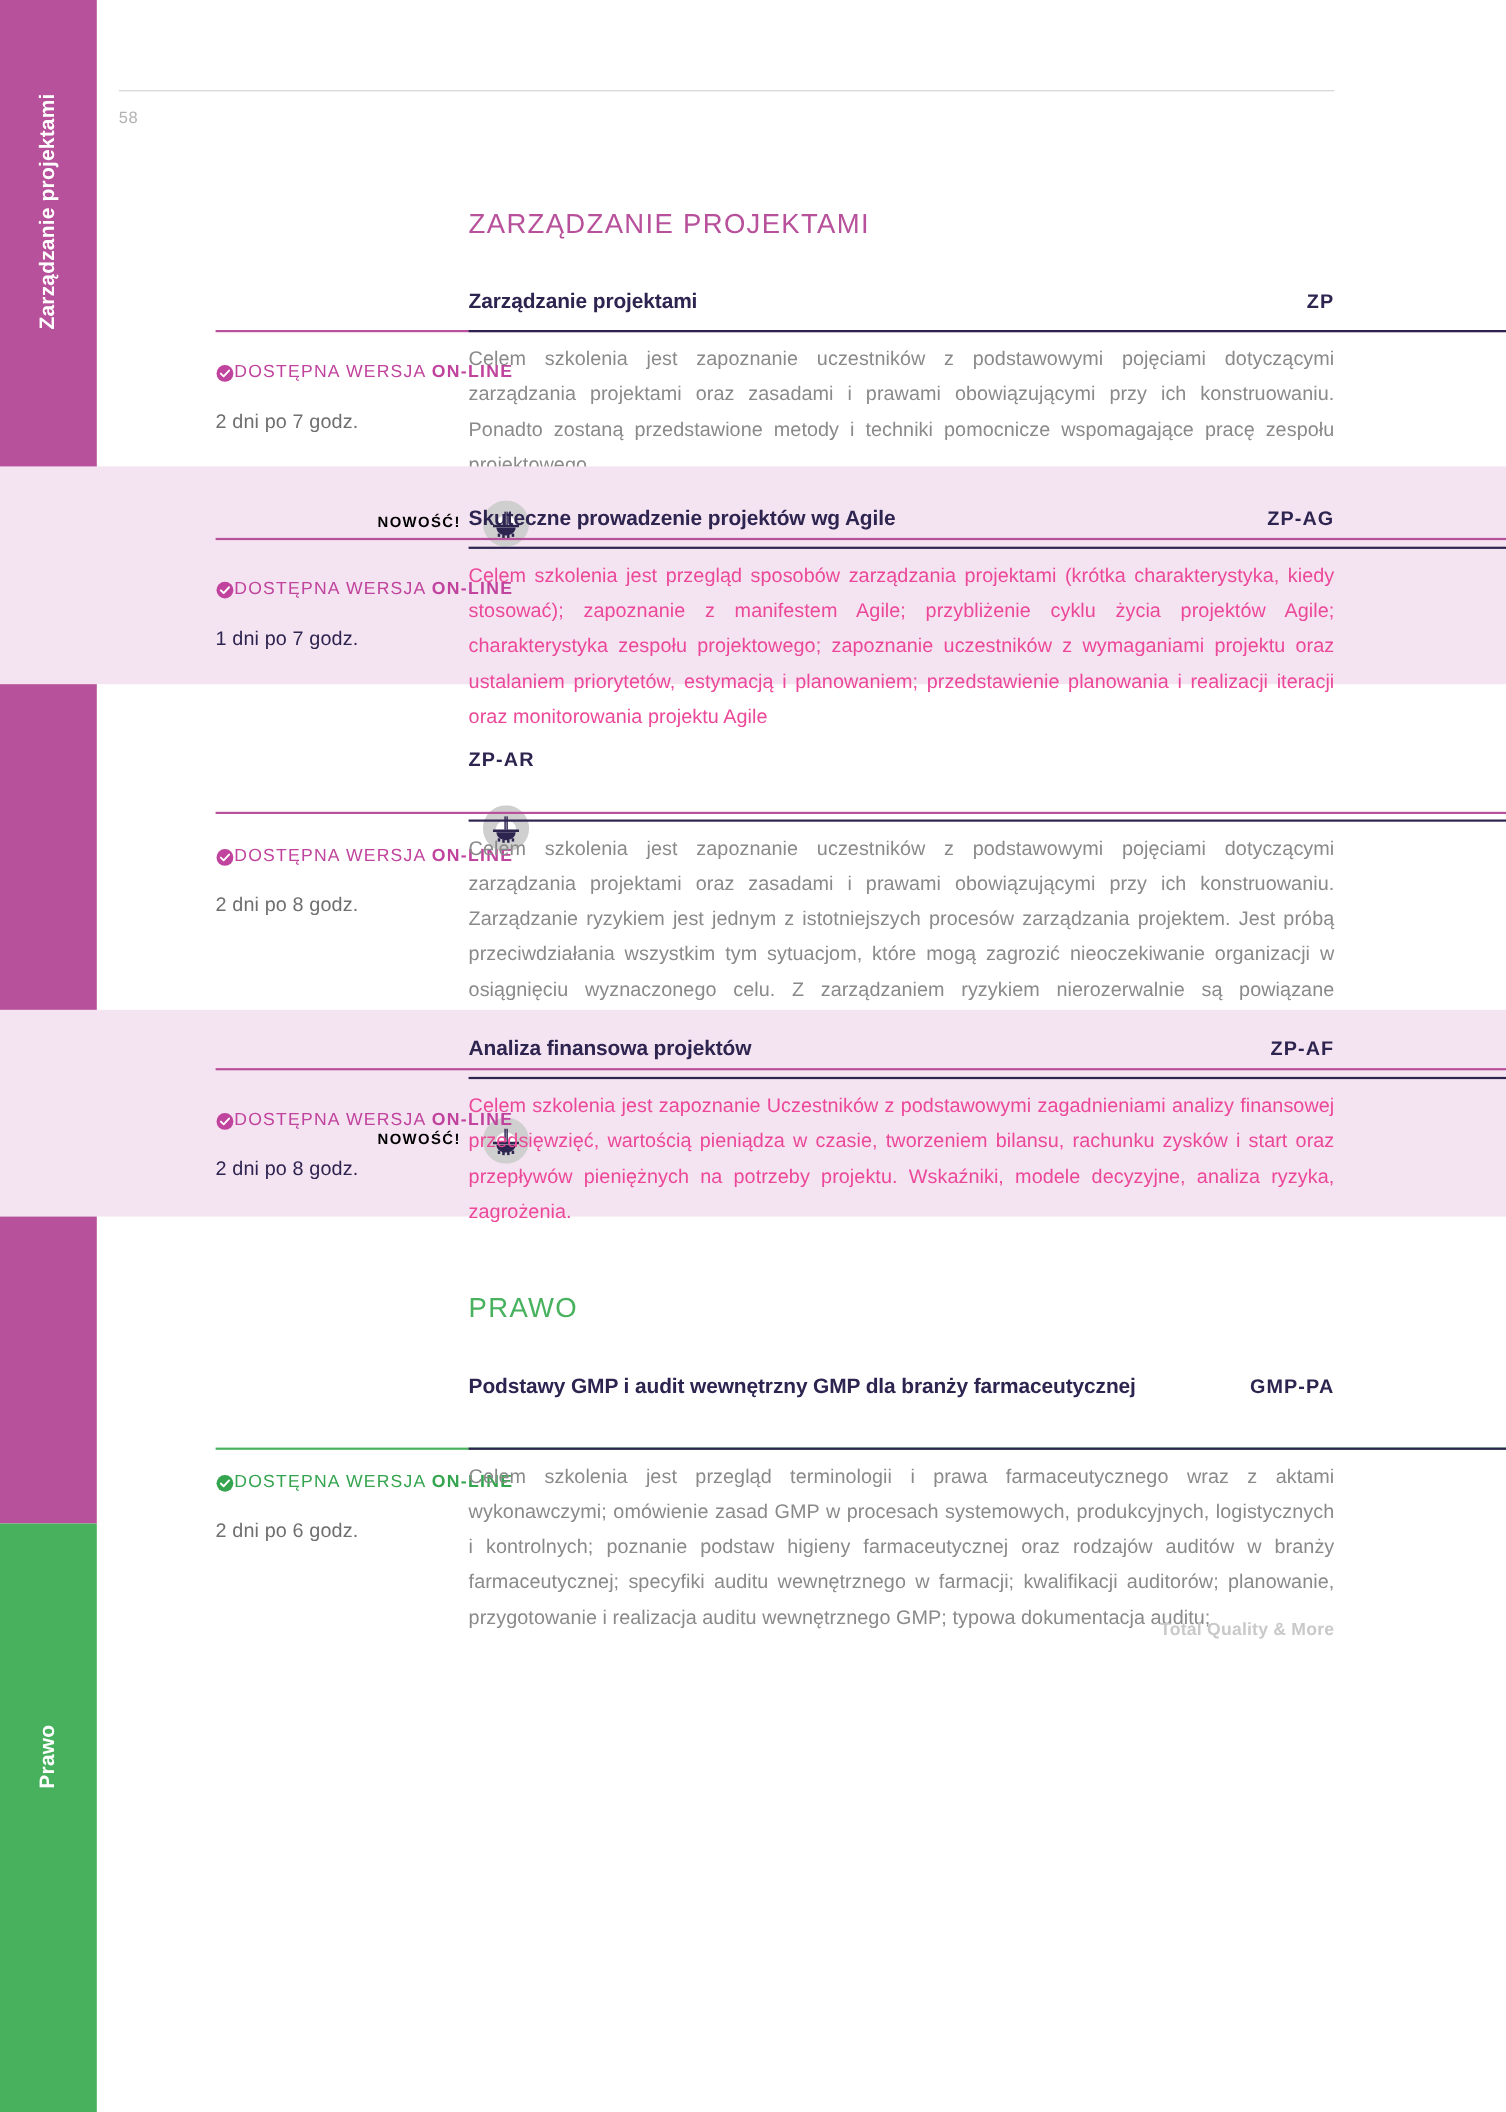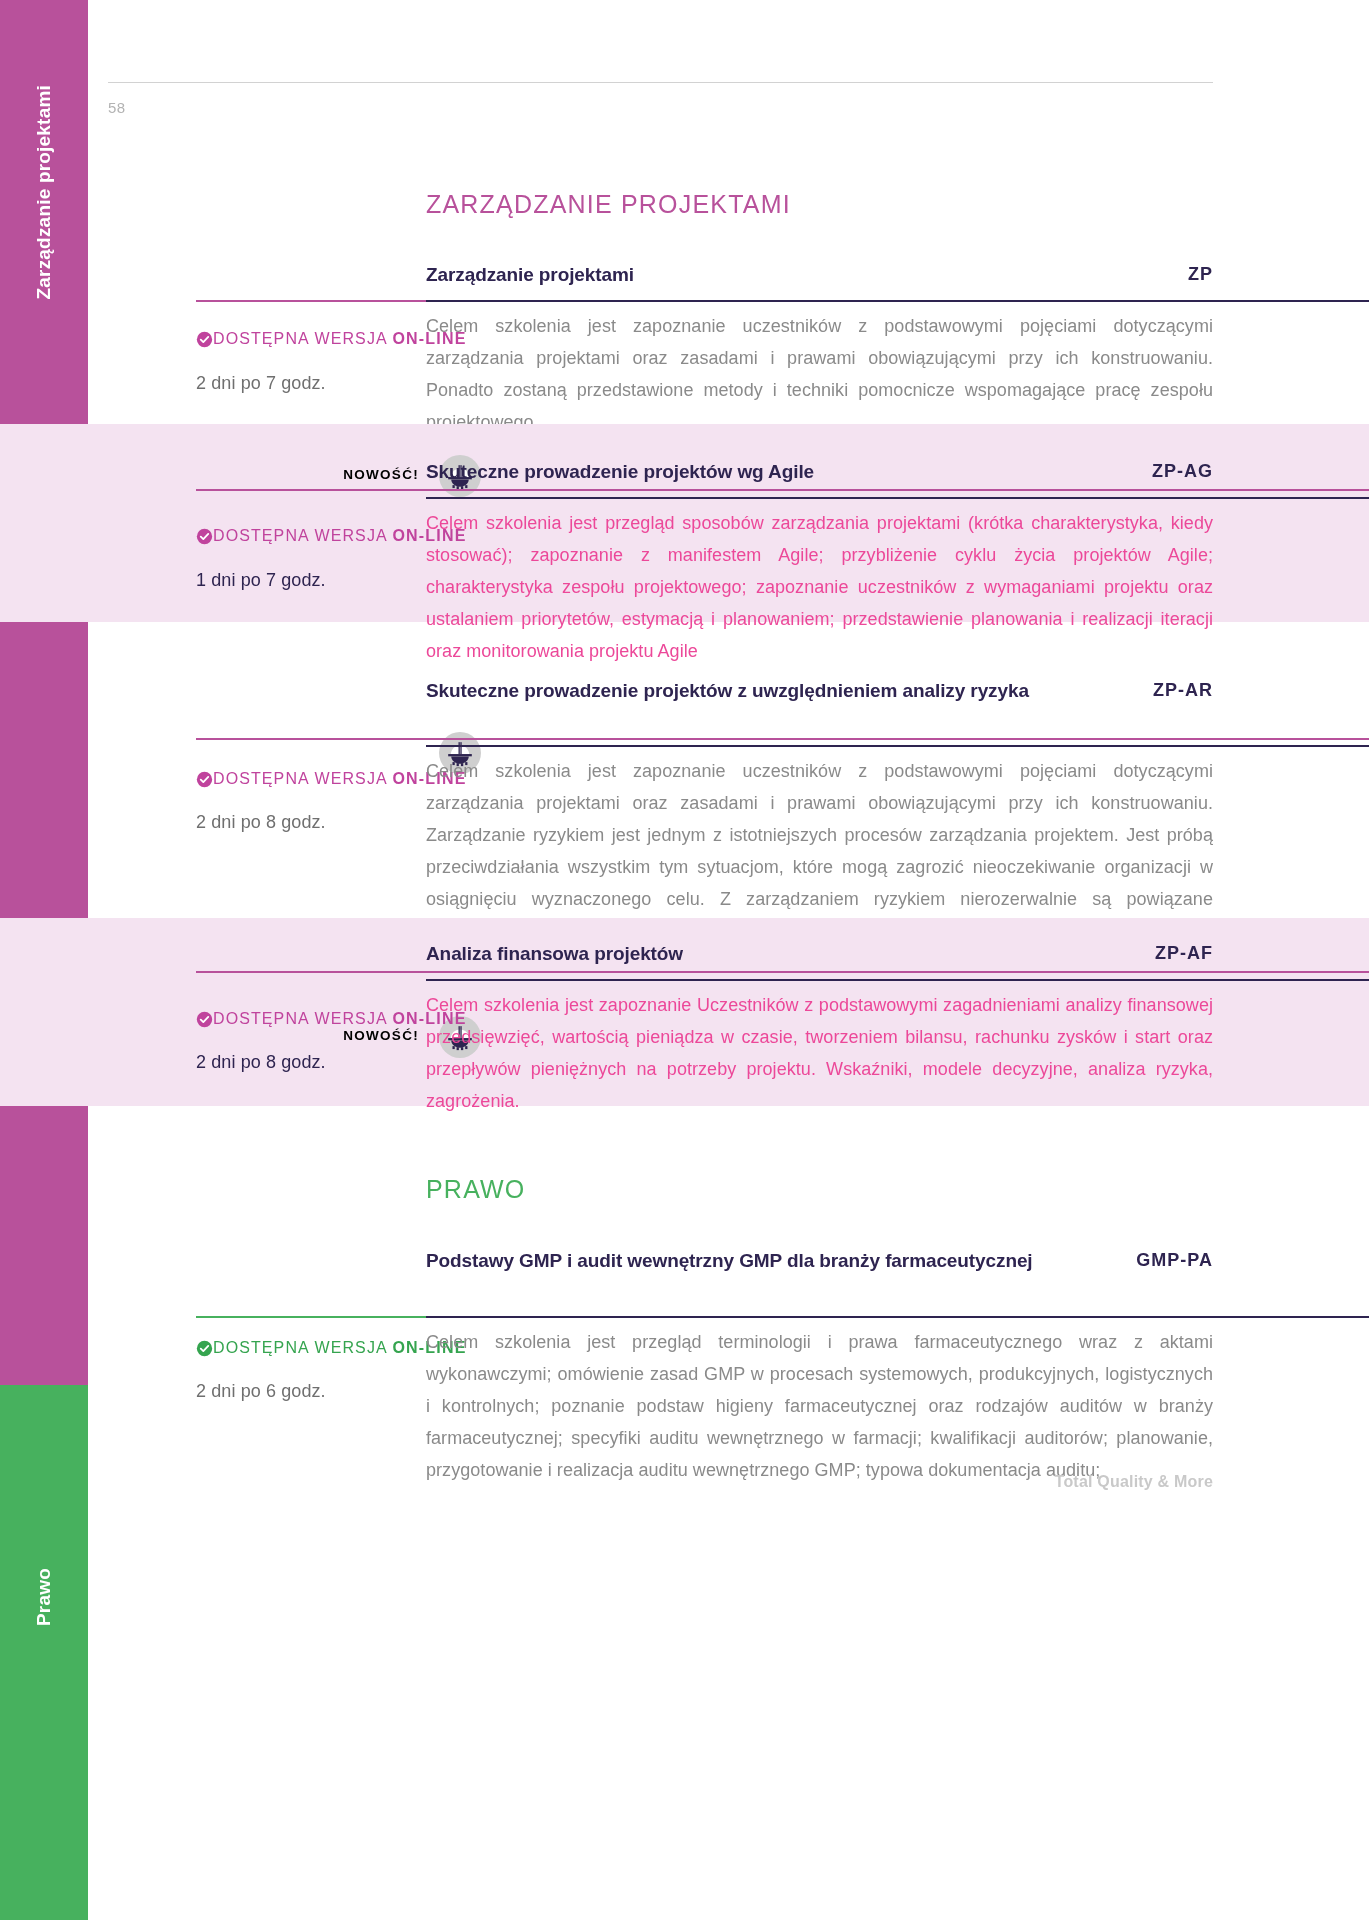--- a/index.html
+++ b/index.html
@@ -284,21 +284,20 @@
       <div class="col-left left-rule magenta" style="top: 738px;"></div>
       <div class="col-left online-row magenta" style="top: 770px;">
         <svg class="check-icon" viewBox="0 0 20 20">
           <circle cx="10" cy="10" r="9" fill="#c0439d"></circle>
           <path d="M5.6 10.2 L8.6 13.1 L14.4 6.9" fill="none" stroke="#fff" stroke-width="2.1" stroke-linecap="round" stroke-linejoin="round"></path>
         </svg>
         <span class="online-text">DOSTĘPNA WERSJA <b>ON-LINE</b></span>
       </div>
       <div class="col-left duration" style="top: 812px;">2 dni po 8 godz.</div>
       <div class="col-right course-head" style="top: 678px;">
-        <div class="course-title">Skuteczne prowadzenie projektów z uwzględnieniem analizy ryzyka</div>
         <div class="course-code">ZP-AR</div>
       </div>
       <div class="col-right course-rule" style="top: 745px;"></div>
       <div class="col-right course-desc" style="top: 755px;">Celem szkolenia jest zapoznanie uczestników z podstawowymi pojęciami dotyczącymi zarządzania projektami oraz zasadami i prawami obowiązującymi przy ich konstruowaniu. Zarządzanie ryzykiem jest jednym z istotniejszych procesów zarządzania projektem. Jest próbą przeciwdziałania wszystkim tym sytuacjom, które mogą zagrozić nieoczekiwanie organizacji w osiągnięciu wyznaczonego celu. Z zarządzaniem ryzykiem nierozerwalnie są powiązane zagadnienia szacowania ryzyka i problematyka podejmowania decyzji menedżerskich.</div>
       <div class="band tint" style="top: 918px; height: 188px;"></div>
       <div class="col-left badge-row" style="top: 932px;">
         <span class="nowosc">NOWOŚĆ!</span>
         <svg class="helmet-icon" viewBox="0 0 48 48">
           <circle cx="24" cy="24" r="24" fill="#cfcfcf"></circle>
           <path d="M13.5 25.5c0-5.6 4.7-10.2 10.5-10.2s10.5 4.6 10.5 10.2z" fill="#ffffff"></path>

